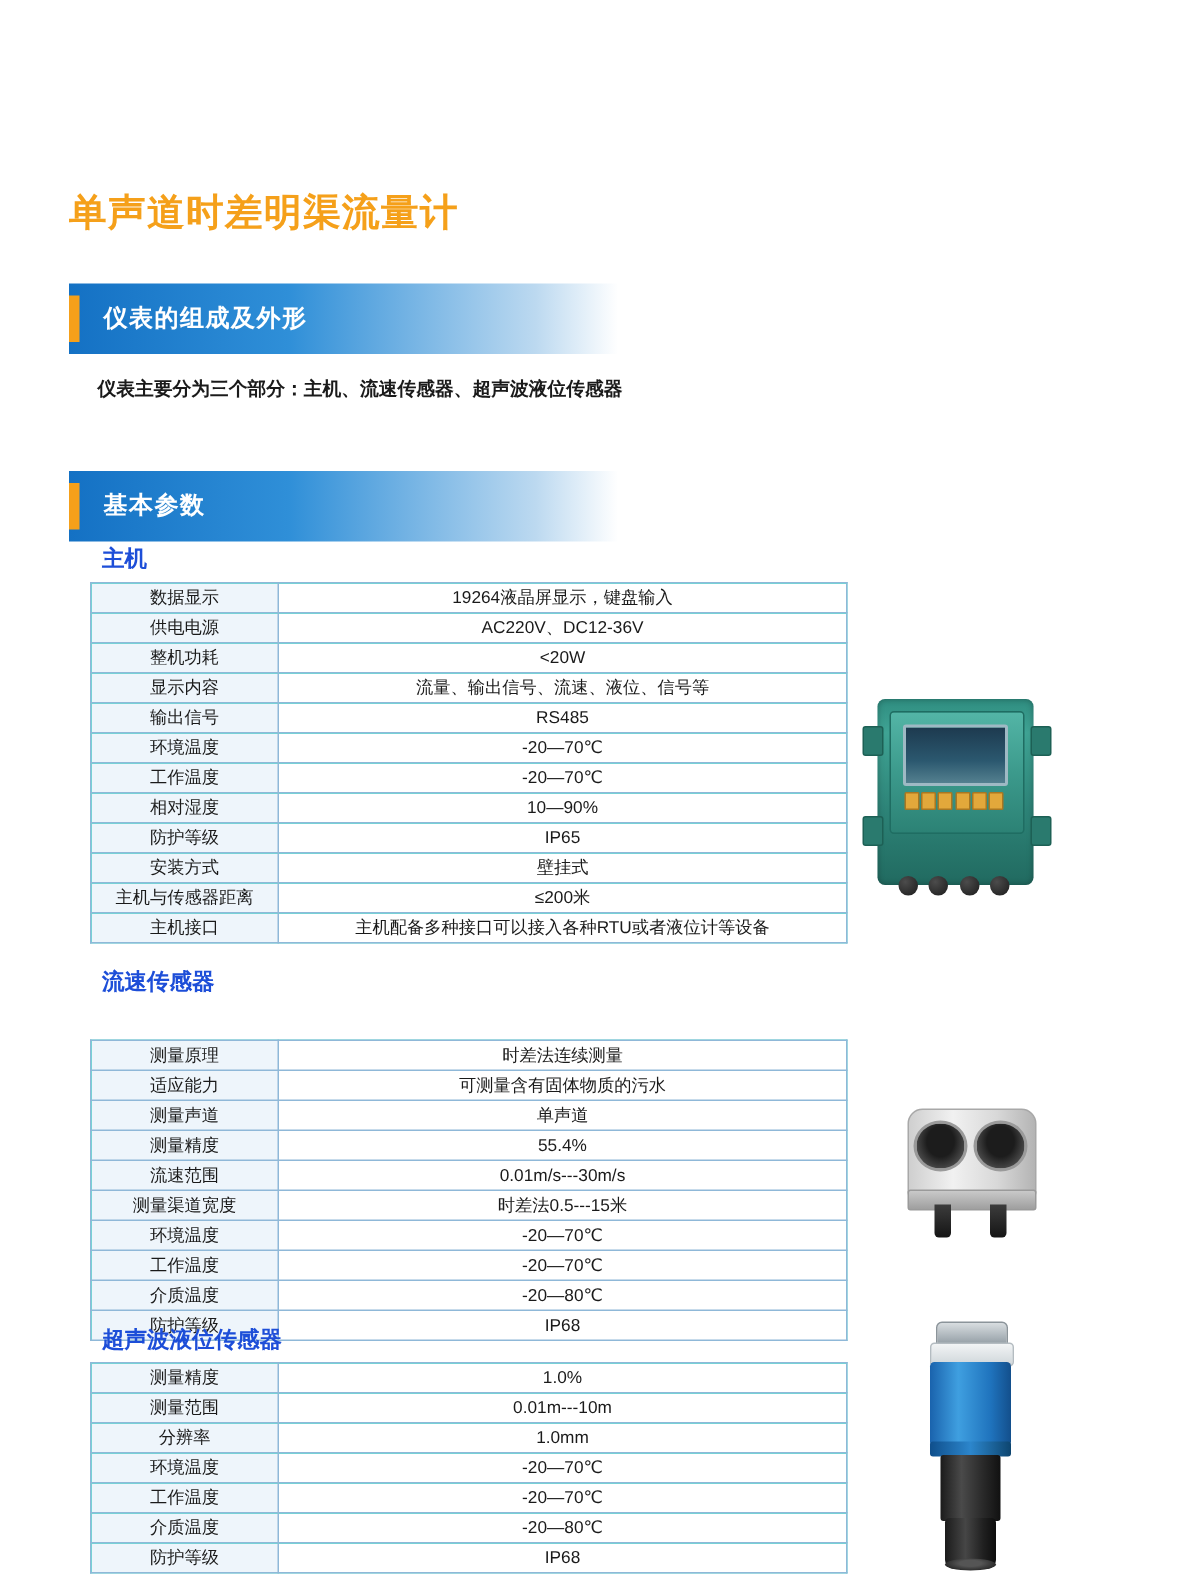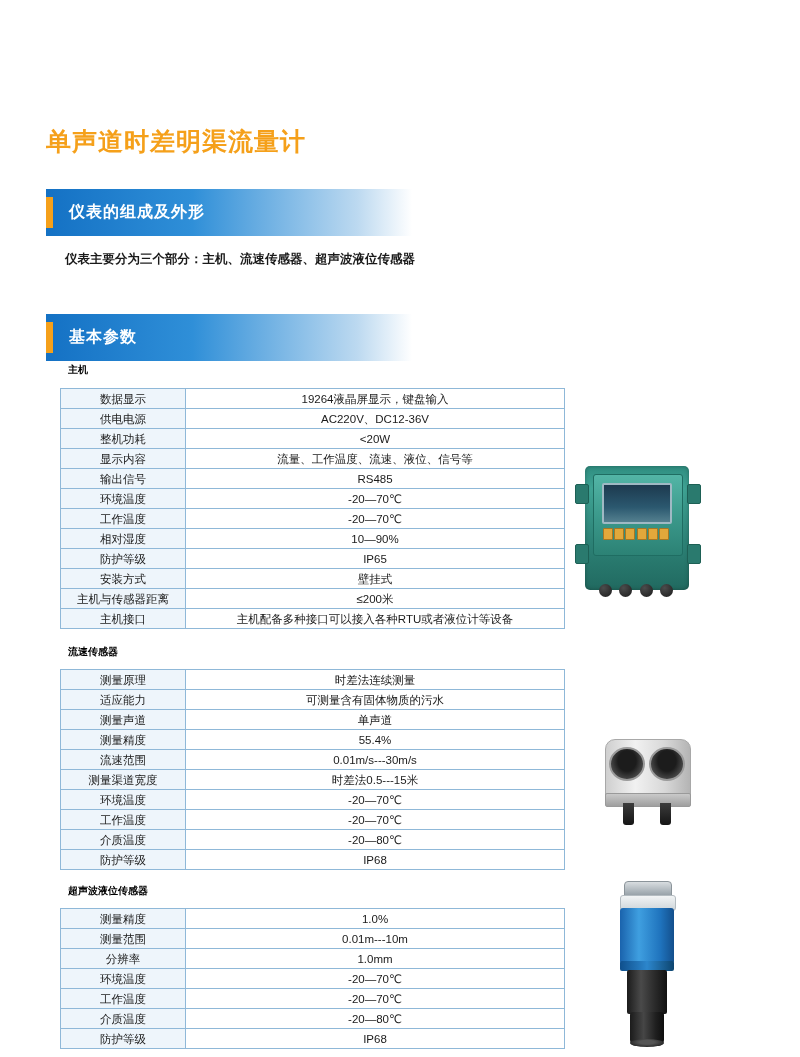--- a/index.html
+++ b/index.html
@@ -59,23 +59,23 @@
     position: absolute;
     left: 65px;
     top: 218px;
     font-size: 12.5px;
     font-weight: bold;
     color: #1a1a1a;
     white-space: nowrap;
   }
   .sub-title {
     position: absolute;
-    font-size: 10px;
+    font-size: 15px;
     font-weight: bold;
-    color: #000000;
+    color: #1d4ed8;
     white-space: nowrap;
   }
   table.spec {
     position: absolute;
     border-collapse: collapse;
     table-layout: fixed;
     background: #5eead4;
   }
   table.spec td {
     border: 1px solid #8fb8d8;
@@ -335,21 +335,21 @@
       <tr>
         <td class="key">供电电源</td>
         <td class="val">AC220V、DC12-36V</td>
       </tr>
       <tr>
         <td class="key">整机功耗</td>
         <td class="val">&lt;20W</td>
       </tr>
       <tr>
         <td class="key">显示内容</td>
-        <td class="val">流量、工作温度、流速、液位、信号等</td>
+        <td class="val">流量、输出信号、流速、液位、信号等</td>
       </tr>
       <tr>
         <td class="key">输出信号</td>
         <td class="val">RS485</td>
       </tr>
       <tr>
         <td class="key">环境温度</td>
         <td class="val">-20—70℃</td>
       </tr>
       <tr>
@@ -374,21 +374,21 @@
       </tr>
       <tr>
         <td class="key">主机接口</td>
         <td class="val">主机配备多种接口可以接入各种RTU或者液位计等设备</td>
       </tr>
     </tbody>
   </table>
 
   <div class="sub-title" style="left:68px; top:612px;">流速传感器</div>
 
-  <table class="spec" style="left:60px; top:636px; width:505px;">
+  <table class="spec" style="left:60px; top:660px; width:505px;">
     <tbody>
       <tr>
         <td class="key">测量原理</td>
         <td class="val">时差法连续测量</td>
       </tr>
       <tr>
         <td class="key">适应能力</td>
         <td class="val">可测量含有固体物质的污水</td>
       </tr>
       <tr>

